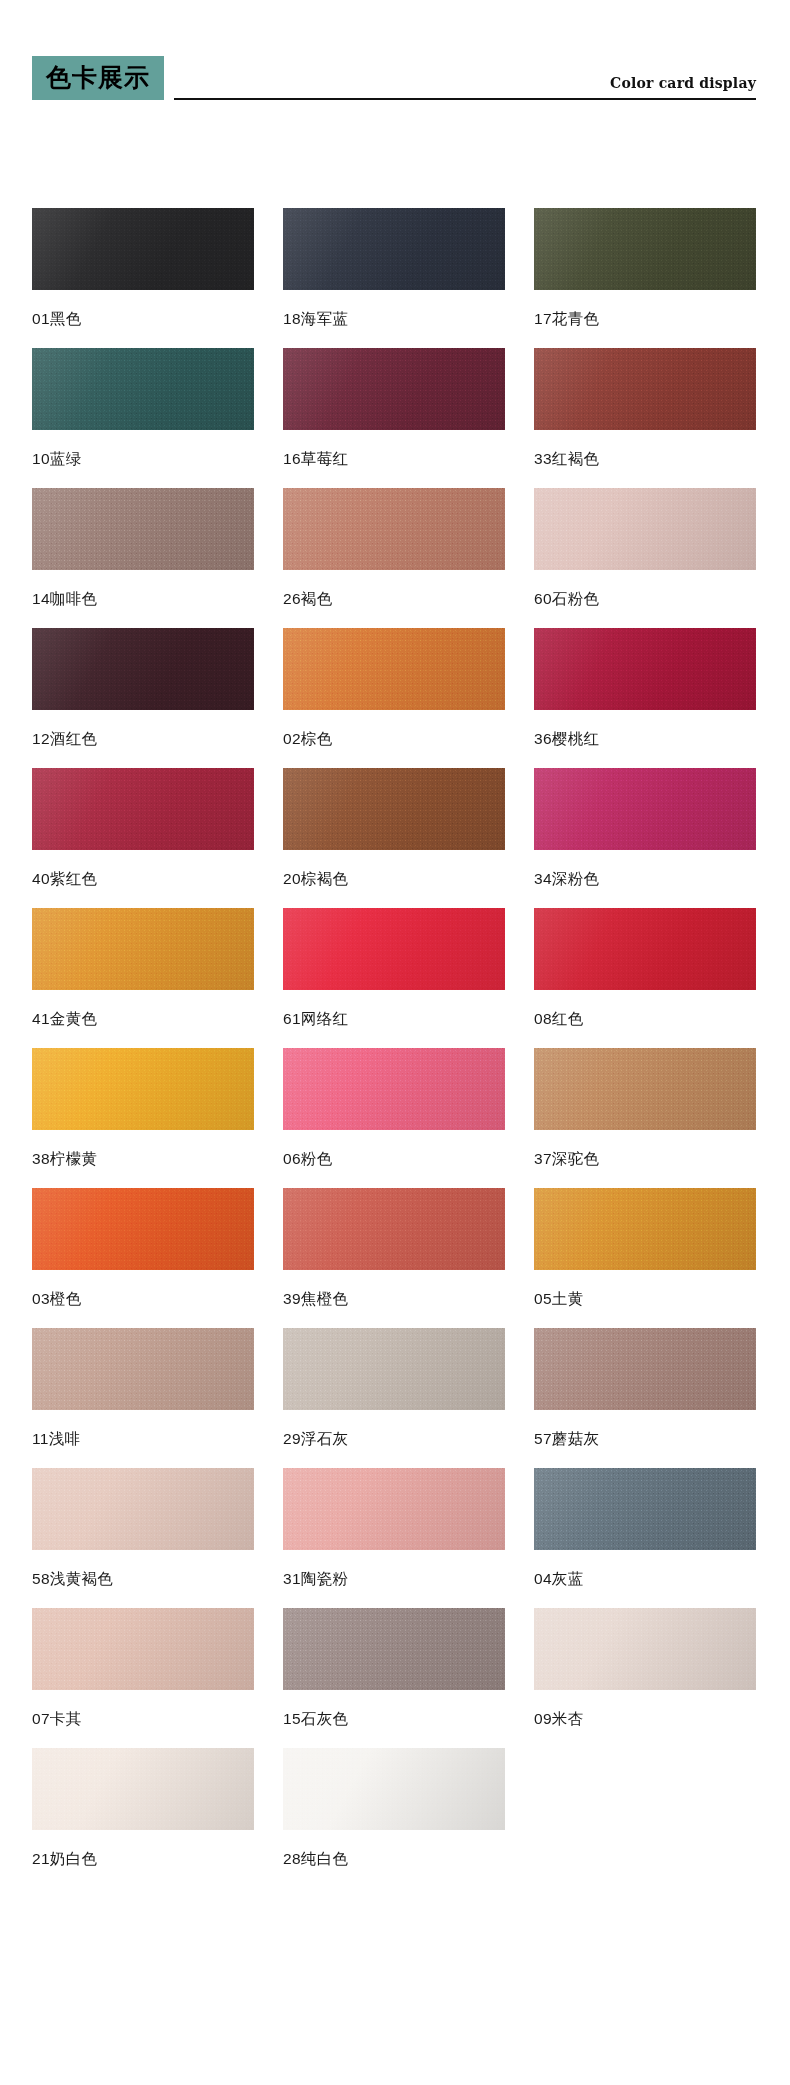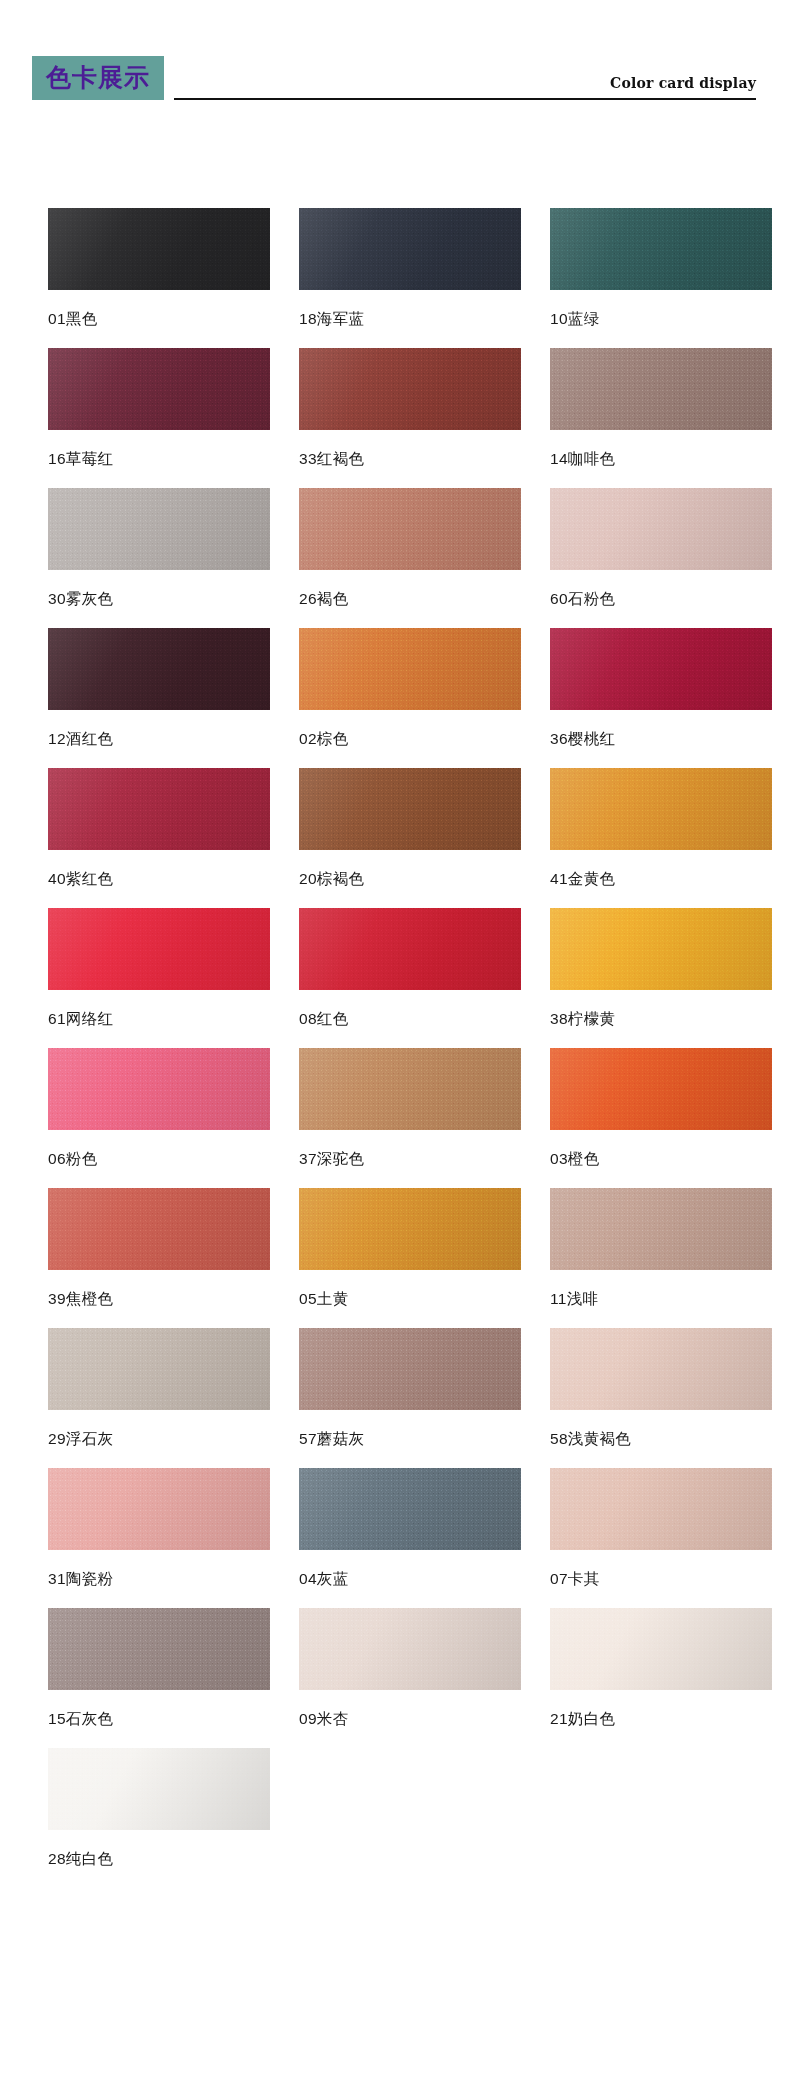--- a/index.html
+++ b/index.html
@@ -27,21 +27,21 @@
     position: absolute;
     left: 32px;
     right: 34px;
     top: 52px;
     height: 48px;
     display: flex;
     align-items: flex-end;
   }
   .title-badge {
     background: #63a09a;
-    color: #4c1d95;
+    color: #000000;
     font-family: "DejaVu Serif", "Liberation Serif", serif;
     font-weight: bold;
     font-size: 25px;
     letter-spacing: 1px;
     line-height: 1;
     padding: 9px 14px 10px 14px;
     white-space: nowrap;
     flex: 0 0 auto;
   }
   .title-rule-wrap {
@@ -75,21 +75,20 @@
     left: 32px;
     top: 208px;
     width: 724px;
     display: grid;
     grid-template-columns: repeat(3, 222px);
     column-gap: 29px;
     row-gap: 0;
   }
   .swatch-cell {
     height: 140px;
-    margin-left: 16px;
   }
   .swatch-chip {
     width: 222px;
     height: 82px;
     position: relative;
     overflow: hidden;
     background-color: #888;
   }
   
   .swatch-chip::before {
@@ -140,40 +139,40 @@
 <div class="swatch-grid" id="swatch-grid">
     <div class="swatch-cell">
       <div class="swatch-chip" style="background-color: rgb(38, 38, 40);"></div>
       <div class="swatch-label">01黑色</div>
     </div>
     <div class="swatch-cell">
       <div class="swatch-chip" style="background-color: rgb(45, 51, 64);"></div>
       <div class="swatch-label">18海军蓝</div>
     </div>
     <div class="swatch-cell">
+      <div class="swatch-chip" style="background-color: rgb(69, 74, 50);"></div>
+      <div class="swatch-label">17花青色</div>
+    </div>
+    <div class="swatch-cell">
       <div class="swatch-chip" style="background-color: rgb(47, 90, 89);"></div>
       <div class="swatch-label">10蓝绿</div>
     </div>
     <div class="swatch-cell">
       <div class="swatch-chip" style="background-color: rgb(107, 38, 57);"></div>
       <div class="swatch-label">16草莓红</div>
     </div>
     <div class="swatch-cell">
       <div class="swatch-chip" style="background-color: rgb(139, 60, 52);"></div>
       <div class="swatch-label">33红褐色</div>
     </div>
     <div class="swatch-cell">
       <div class="swatch-chip" style="background-color: rgb(155, 127, 119);"></div>
       <div class="swatch-label">14咖啡色</div>
     </div>
     <div class="swatch-cell">
-      <div class="swatch-chip" style="background-color: rgb(182, 176, 173);"></div>
-      <div class="swatch-label">30雾灰色</div>
-    </div>
-    <div class="swatch-cell">
       <div class="swatch-chip" style="background-color: rgb(191, 127, 107);"></div>
       <div class="swatch-label">26褐色</div>
     </div>
     <div class="swatch-cell">
       <div class="swatch-chip" style="background-color: rgb(224, 195, 189);"></div>
       <div class="swatch-label">60石粉色</div>
     </div>
     <div class="swatch-cell">
       <div class="swatch-chip" style="background-color: rgb(61, 31, 39);"></div>
       <div class="swatch-label">12酒红色</div>
@@ -188,20 +187,24 @@
     </div>
     <div class="swatch-cell">
       <div class="swatch-chip" style="background-color: rgb(166, 39, 64);"></div>
       <div class="swatch-label">40紫红色</div>
     </div>
     <div class="swatch-cell">
       <div class="swatch-chip" style="background-color: rgb(140, 81, 49);"></div>
       <div class="swatch-label">20棕褐色</div>
     </div>
     <div class="swatch-cell">
+      <div class="swatch-chip" style="background-color: rgb(188, 42, 98);"></div>
+      <div class="swatch-label">34深粉色</div>
+    </div>
+    <div class="swatch-cell">
       <div class="swatch-chip" style="background-color: rgb(224, 149, 47);"></div>
       <div class="swatch-label">41金黄色</div>
     </div>
     <div class="swatch-cell">
       <div class="swatch-chip" style="background-color: rgb(231, 40, 63);"></div>
       <div class="swatch-label">61网络红</div>
     </div>
     <div class="swatch-cell">
       <div class="swatch-chip" style="background-color: rgb(207, 32, 51);"></div>
       <div class="swatch-label">08红色</div>

